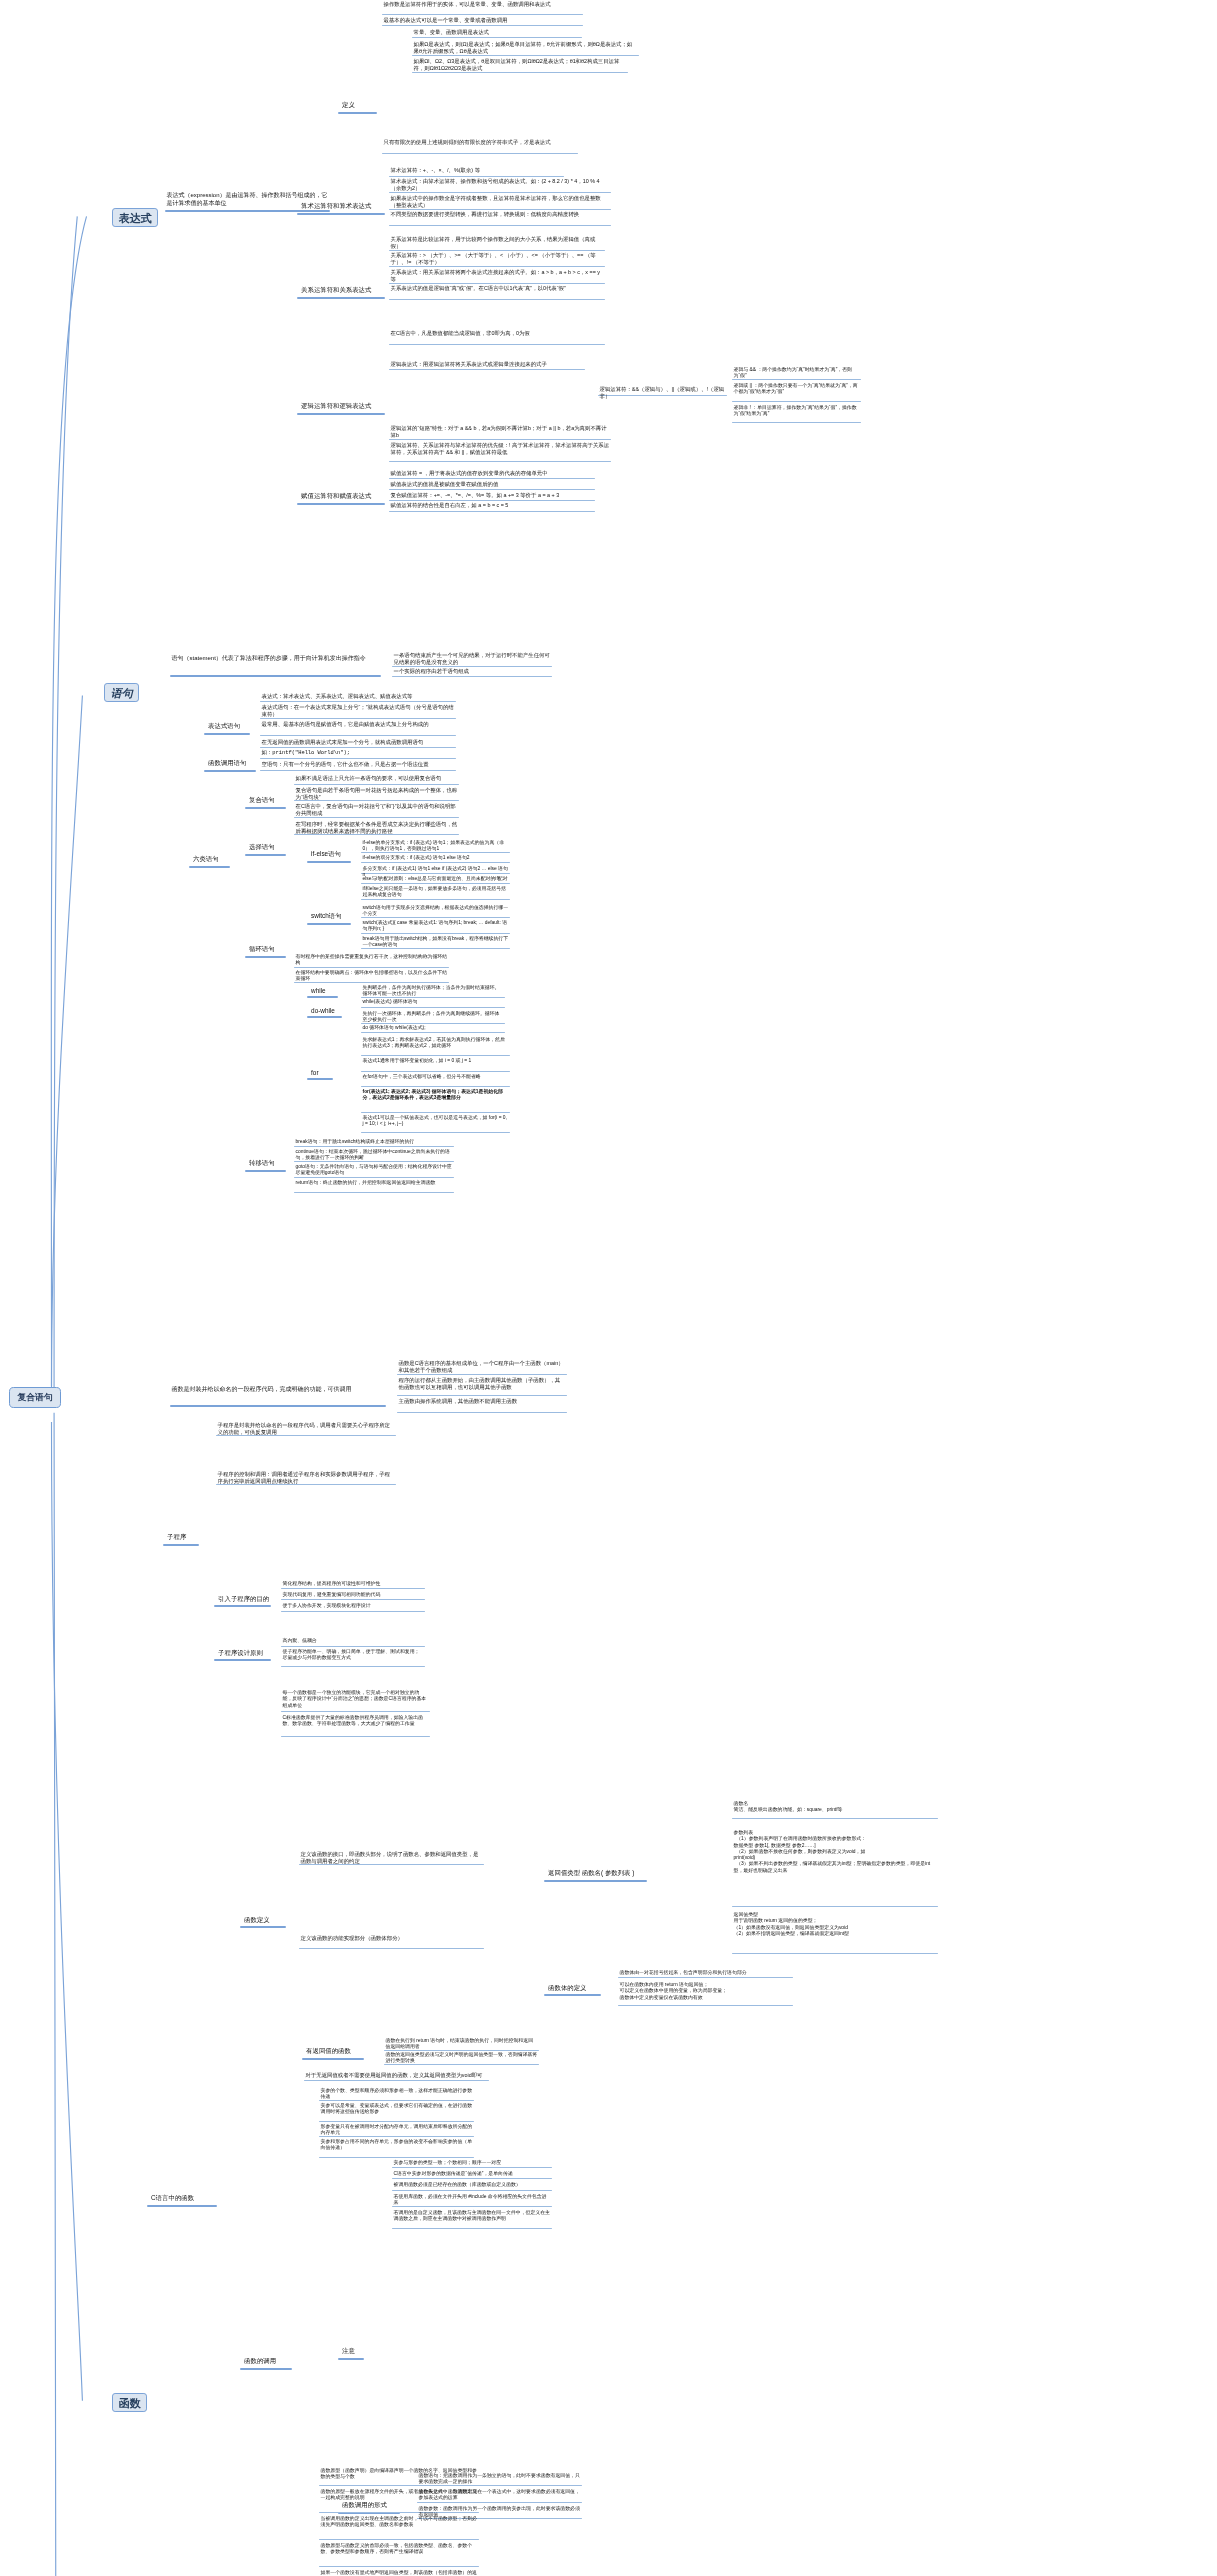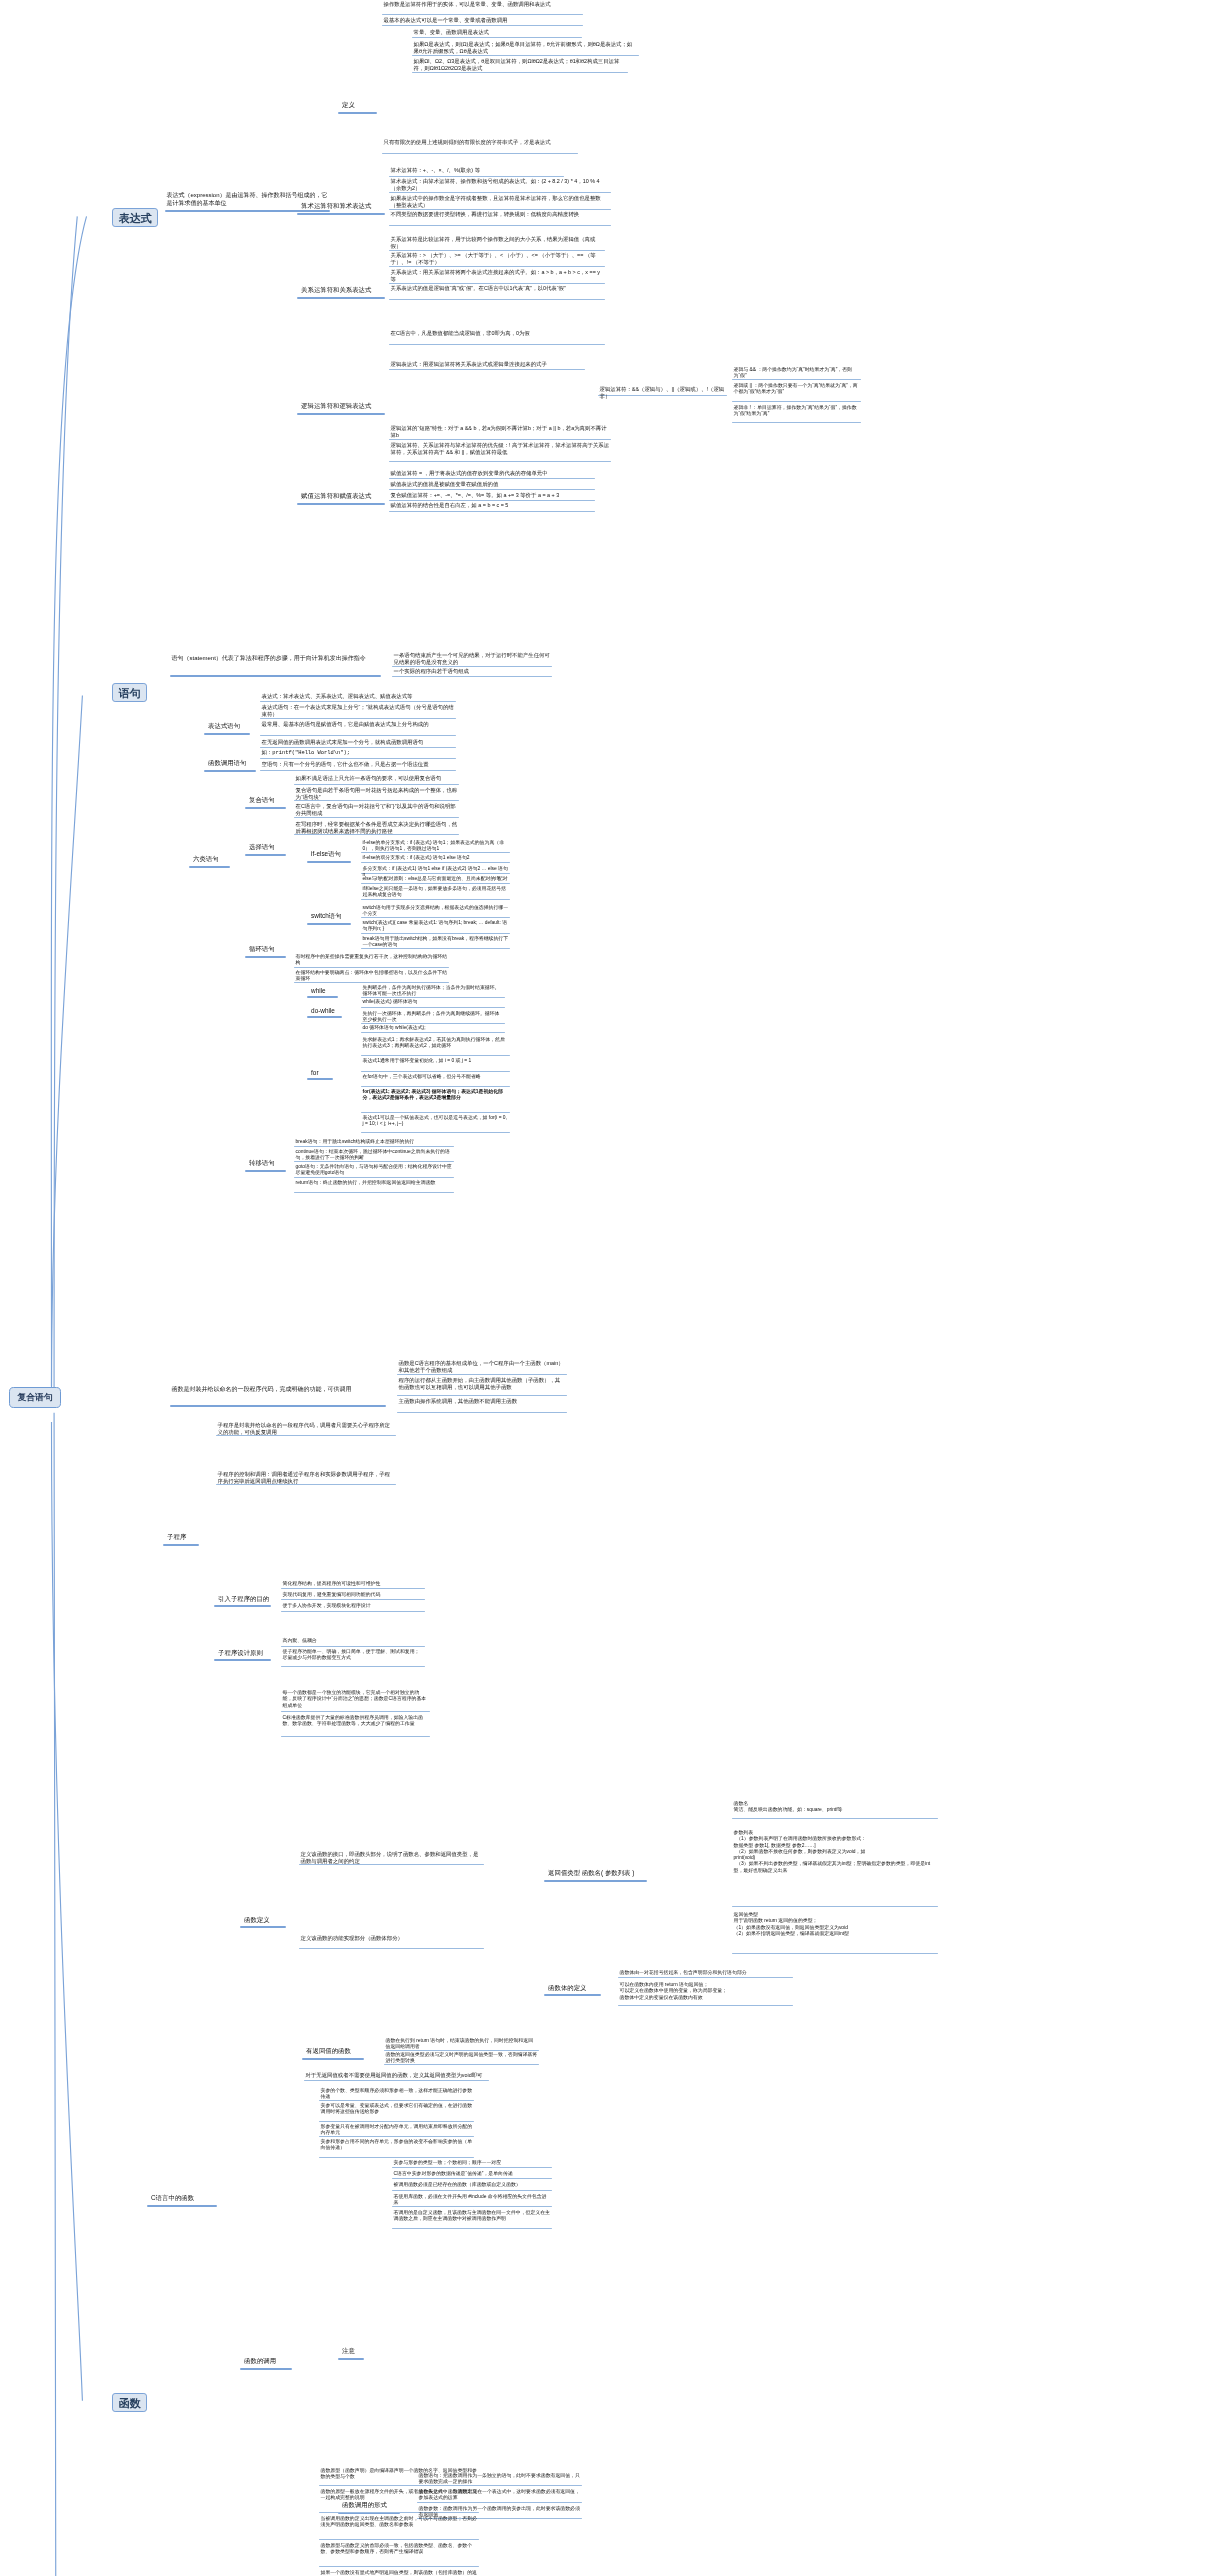--- a/index.html
+++ b/index.html
@@ -195,21 +195,21 @@
 
   <div class="node leaf sm" style="left:389px; top:481px; width:206px;">赋值表达式的值就是被赋值变量在赋值后的值</div>
   <div class="ul thin" style="left:389px; top:489px; width:206px;"></div>
 
   <div class="node leaf sm" style="left:389px; top:492px; width:206px;">复合赋值运算符：+=、-=、*=、/=、%= 等。如 a += 3 等价于 a = a + 3</div>
   <div class="ul thin" style="left:389px; top:500px; width:206px;"></div>
 
   <div class="node leaf sm" style="left:389px; top:502px; width:206px;">赋值运算符的结合性是自右向左，如 a = b = c = 5</div>
   <div class="ul thin" style="left:389px; top:511px; width:206px;"></div>
 
-  <div class="node lvl1" style="left:112px; top:683px;">语句</div>
+  <div class="node lvl1" style="left:104px; top:683px;font-style:italic;">语句</div>
 
   <div class="node leaf" style="left:170px; top:655px; width:211px;">语句（statement）代表了算法和程序的步骤，用于向计算机发出操作指令</div>
   <div class="ul" style="left:170px; top:675px; width:211px;"></div>
 
   <div class="node leaf sm" style="left:392px; top:652px; width:160px;">一条语句结束后产生一个可见的结果，对于运行时不能产生任何可见结果的语句是没有意义的</div>
   <div class="ul thin" style="left:392px; top:666px; width:160px;"></div>
 
   <div class="node leaf sm" style="left:392px; top:668px; width:160px;">一个实际的程序由若干语句组成</div>
   <div class="ul thin" style="left:392px; top:676px; width:160px;"></div>
 

